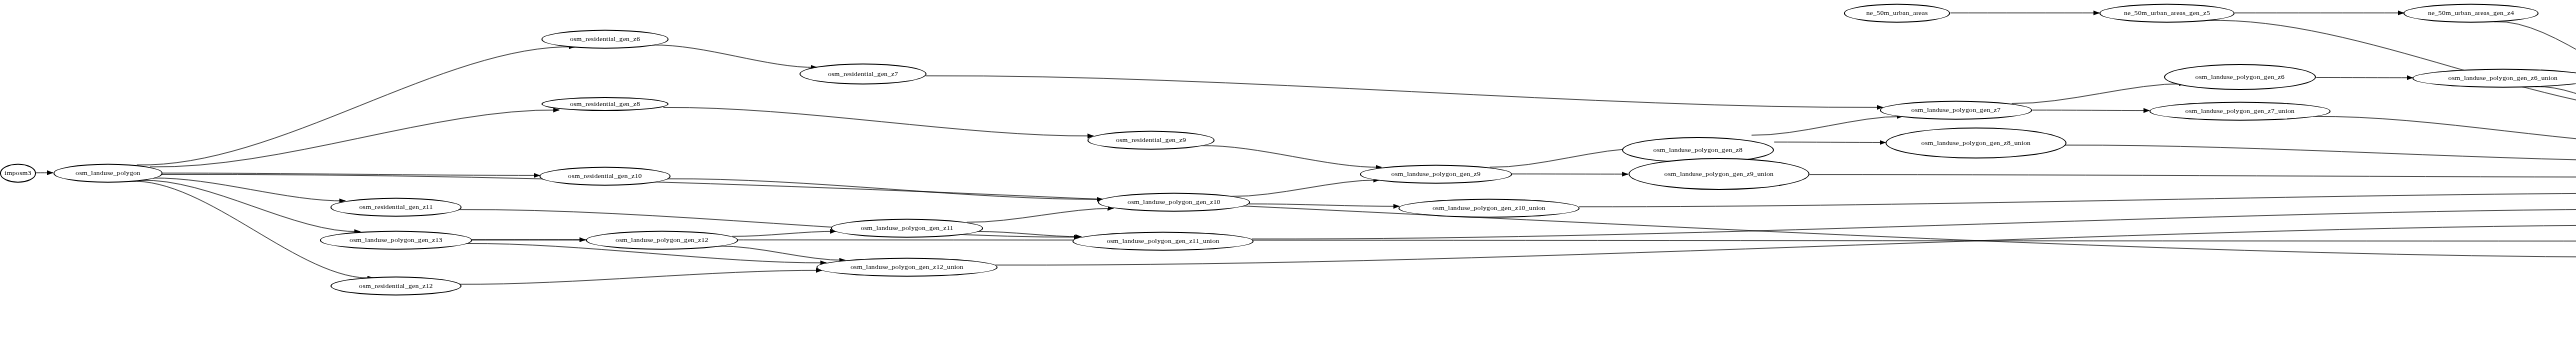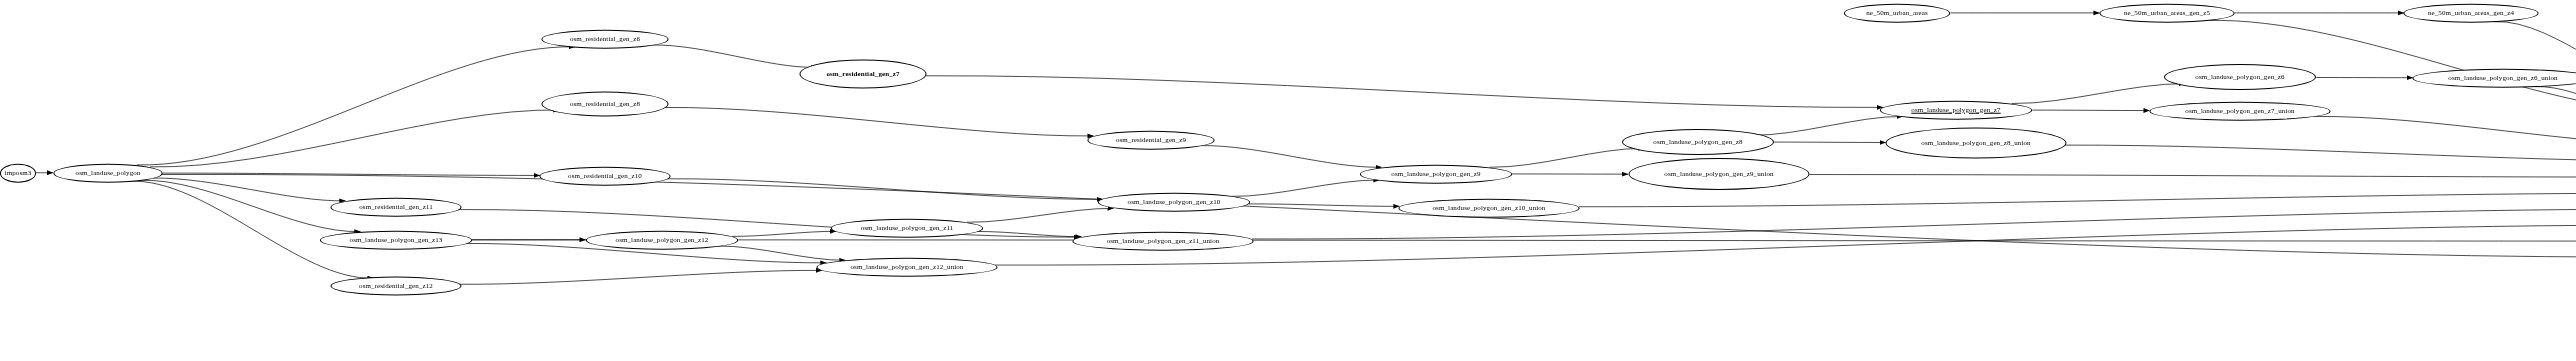--- a/index.html
+++ b/index.html
@@ -122,25 +122,25 @@
         <span class="lbl">imposm3</span>
       </div>
       <div class="node" style="left: 108px; top: 173px; width: 109px; height: 18.5px;">
         <div class="ell"></div>
         <span class="lbl">osm_landuse_polygon</span>
       </div>
       <div class="node" style="left: 605px; top: 39px; width: 127px; height: 18.5px;">
         <div class="ell"></div>
         <span class="lbl">osm_residential_gen_z6</span>
       </div>
-      <div class="node" style="left: 863px; top: 74px; width: 127px; height: 29px; font-weight: bold;">
+      <div class="node" style="left: 863px; top: 74px; width: 127px; height: 21px;">
         <div class="ell"></div>
         <span class="lbl">osm_residential_gen_z7</span>
       </div>
-      <div class="node" style="left: 605px; top: 104px; width: 127px; height: 25px;">
+      <div class="node" style="left: 605px; top: 104px; width: 127px; height: 14px;">
         <div class="ell"></div>
         <span class="lbl">osm_residential_gen_z8</span>
       </div>
       <div class="node" style="left: 1151px; top: 140px; width: 127px; height: 18.5px;">
         <div class="ell"></div>
         <span class="lbl">osm_residential_gen_z9</span>
       </div>
       <div class="node" style="left: 605px; top: 176px; width: 131px; height: 18.5px;">
         <div class="ell"></div>
         <span class="lbl">osm_residential_gen_z10</span>
@@ -178,29 +178,29 @@
         <span class="lbl">osm_landuse_polygon_gen_z10</span>
       </div>
       <div class="node" style="left: 1436px; top: 174px; width: 152px; height: 18.5px;">
         <div class="ell"></div>
         <span class="lbl">osm_landuse_polygon_gen_z9</span>
       </div>
       <div class="node" style="left: 1489px; top: 208px; width: 181px; height: 18.5px;">
         <div class="ell"></div>
         <span class="lbl">osm_landuse_polygon_gen_z10_union</span>
       </div>
-      <div class="node" style="left: 1698px; top: 142px; width: 152px; height: 26px; align-items: center;">
+      <div class="node" style="left: 1698px; top: 150px; width: 152px; height: 26px; align-items: center;">
         <div class="ell"></div>
         <span class="lbl">osm_landuse_polygon_gen_z8</span>
       </div>
       <div class="node" style="left: 1719px; top: 174px; width: 181px; height: 32px;">
         <div class="ell"></div>
         <span class="lbl">osm_landuse_polygon_gen_z9_union</span>
       </div>
-      <div class="node" style="left: 1956px; top: 110px; width: 152px; height: 18.5px; text-decoration: underline;">
+      <div class="node" style="left: 1956px; top: 110px; width: 152px; height: 18.5px;">
         <div class="ell"></div>
         <span class="lbl">osm_landuse_polygon_gen_z7</span>
       </div>
       <div class="node" style="left: 1976px; top: 143px; width: 181px; height: 31px;">
         <div class="ell"></div>
         <span class="lbl">osm_landuse_polygon_gen_z8_union</span>
       </div>
       <div class="node" style="left: 2240px; top: 77px; width: 152px; height: 26px;">
         <div class="ell"></div>
         <span class="lbl">osm_landuse_polygon_gen_z6</span>

